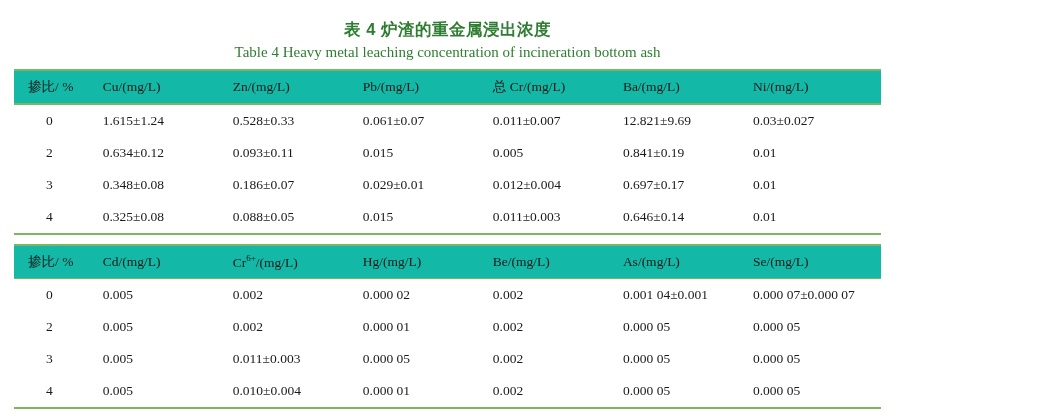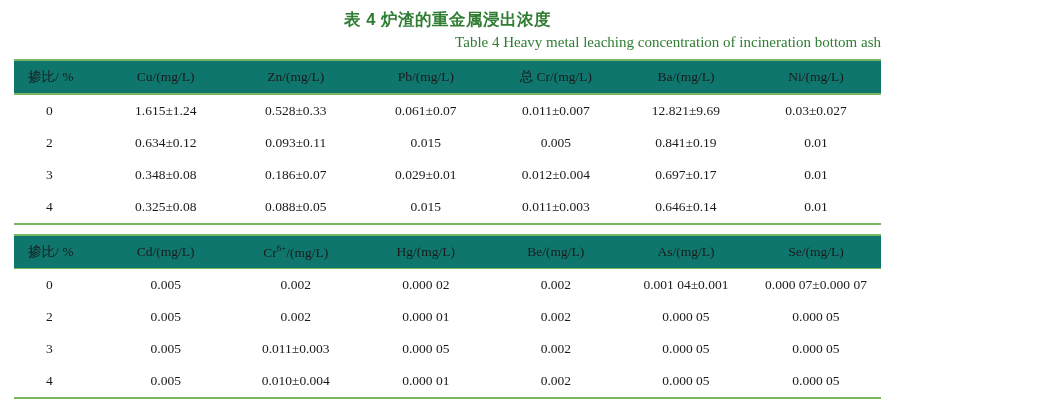--- a/index.html
+++ b/index.html
@@ -12,65 +12,64 @@
     height: 416px;
     font-family: "Liberation Serif", serif;
     color: #1a1a1a;
     overflow: hidden;
   }
   .page {
     position: relative;
     width: 895px;
     height: 416px;
     box-sizing: border-box;
-    padding: 6px 14px 0 14px;
+    padding: 16px 14px 0 14px;
   }
   .title-zh {
     text-align: center;
     font-family: "Liberation Sans", sans-serif;
     font-weight: bold;
     font-size: 16.5px;
     color: #2f7d32;
     letter-spacing: 0.5px;
     margin: 3px 0 3px 0;
   }
   .title-en {
-    text-align: right;
+    text-align: center;
     font-family: "Liberation Serif", serif;
     font-size: 15px;
     color: #2f7d32;
     margin: 0 0 8px 0;
   }
   table {
     width: 100%;
     border-collapse: collapse;
     table-layout: fixed;
   }
   .tbl {
     margin: 0;
   }
   .hdr-row {
-    background: #0f766e;
+    background: #14b8a6;
   }
   .hdr-row td {
     font-family: "Liberation Serif", serif;
     font-size: 13.5px;
     color: #1a1a1a;
-    text-align: center;
     padding: 7px 2px 7px 2px;
     white-space: nowrap;
   }
   .hdr-row td.first {
     text-align: left;
     padding-left: 14px;
   }
   .body-row td {
     font-family: "Liberation Serif", serif;
     font-size: 13.5px;
-    text-align: center;
+    text-align: left;
     padding: 8px 2px 8px 2px;
     white-space: nowrap;
   }
   .body-row td.first {
     text-align: left;
     padding-left: 32px;
   }
   .hline {
     height: 2px;
     background: #7bb661;

